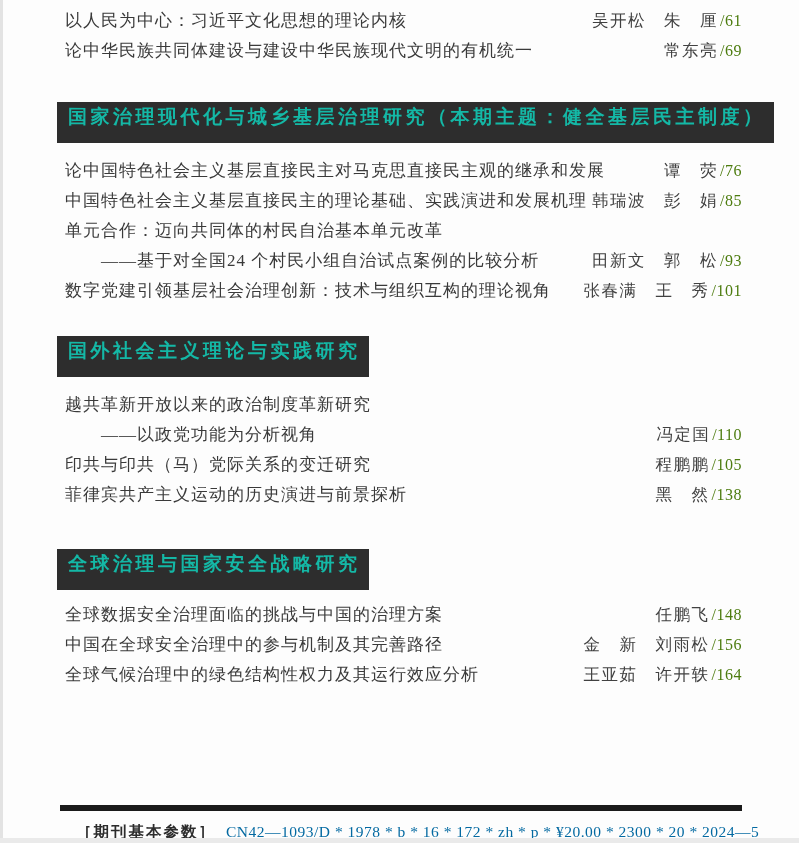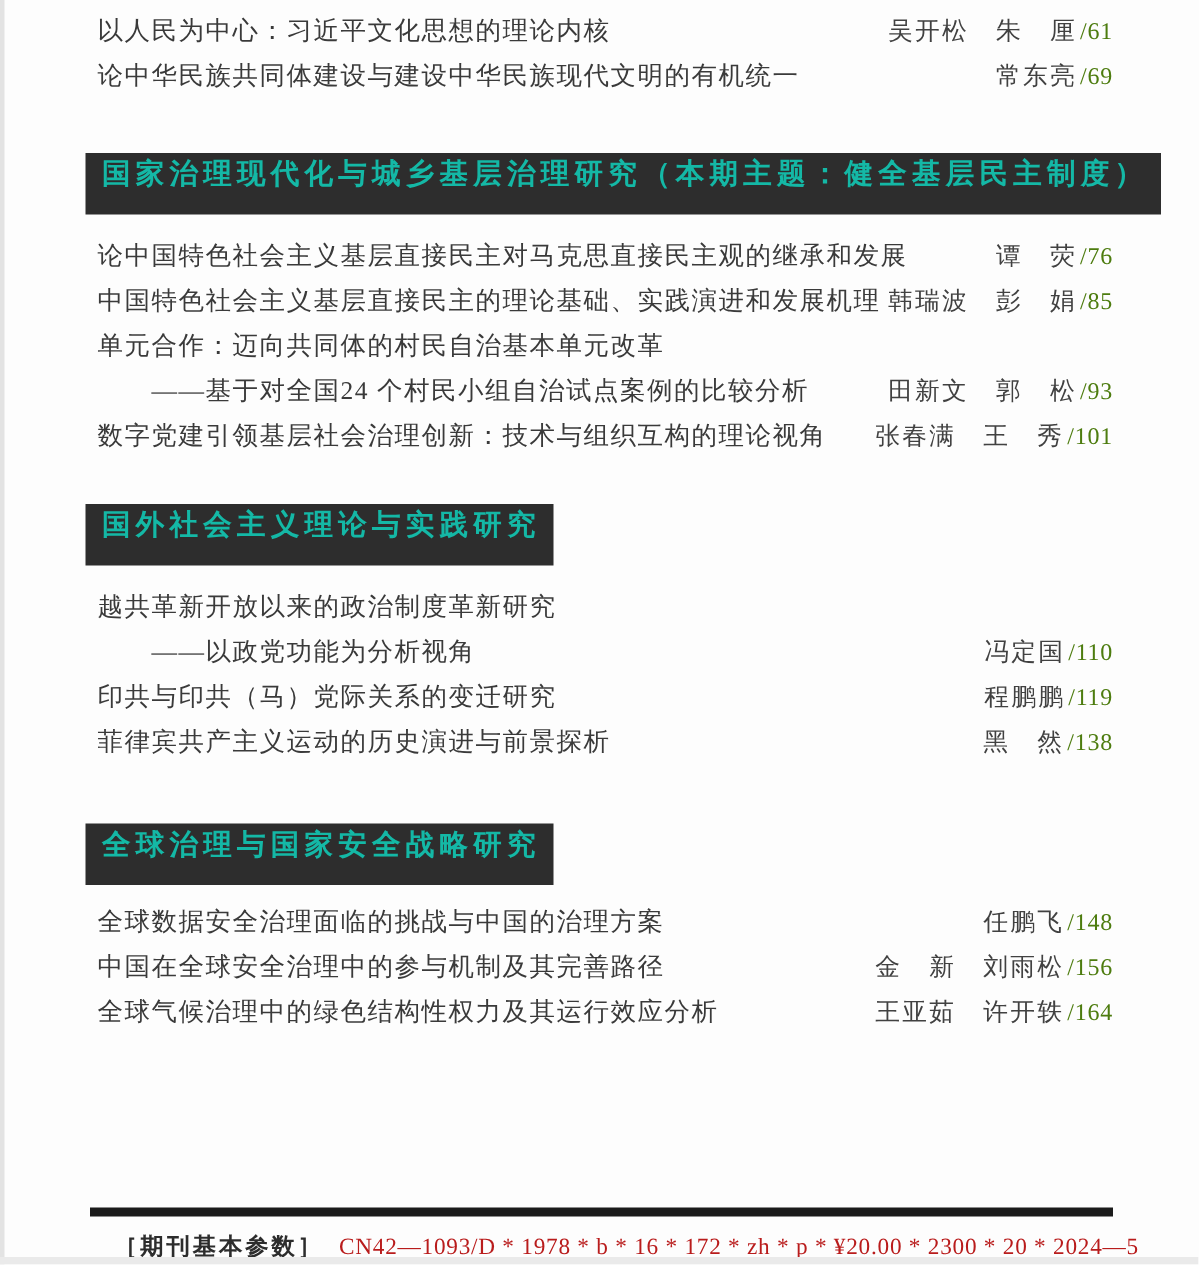--- a/index.html
+++ b/index.html
@@ -45,21 +45,21 @@
 
   .footer-rule{
     margin:115px 57px 0 60px;height:6px;background:#1b1b1b;
   }
   .params{
     margin:10px 57px 0 76px;
     font-size:15.5px;letter-spacing:0.5px;line-height:22px;
     white-space:nowrap;display:flex;align-items:baseline;
   }
   .params-label{font-weight:bold;letter-spacing:2px;margin-right:10px;color:#2c2c2c;}
-  .params-value{color:#b91c1c;}
+  .params-value{color:#0369a1;}
 </style>
 </head>
 <body>
 
 <div class="edge-left"></div>
 
 <div class="top-block">
   <div class="row">
     <span class="title">以人民为中心：习近平文化思想的理论内核</span>
     <span class="byline">
@@ -134,21 +134,21 @@
     <span class="title">——以政党功能为分析视角</span>
     <span class="byline">
         <span class="authors">冯定国</span>
         <span class="pageno">/110</span>
       </span>
   </div>
   <div class="row">
     <span class="title">印共与印共（马）党际关系的变迁研究</span>
     <span class="byline">
         <span class="authors">程鹏鹏</span>
-        <span class="pageno">/119</span>
+        <span class="pageno">/105</span>
       </span>
   </div>
   <div class="row">
     <span class="title">菲律宾共产主义运动的历史演进与前景探析</span>
     <span class="byline">
         <span class="authors">黑　然</span>
         <span class="pageno">/138</span>
       </span>
   </div>
 </div>

